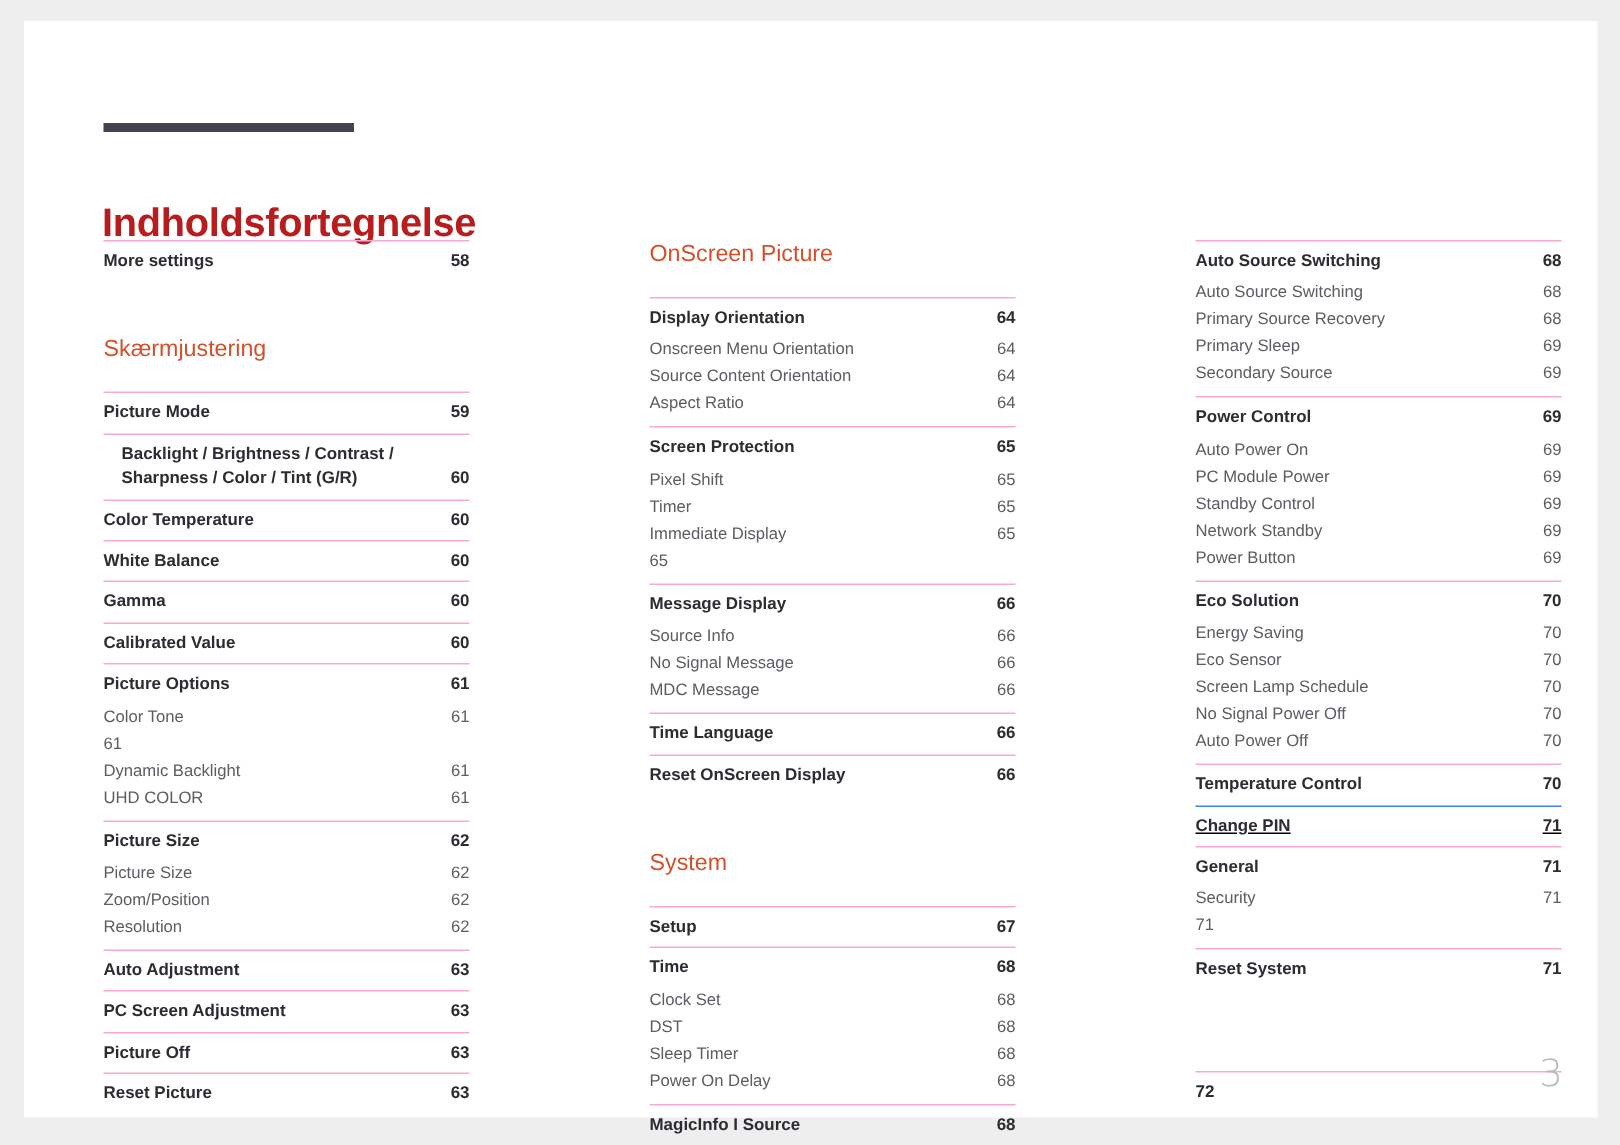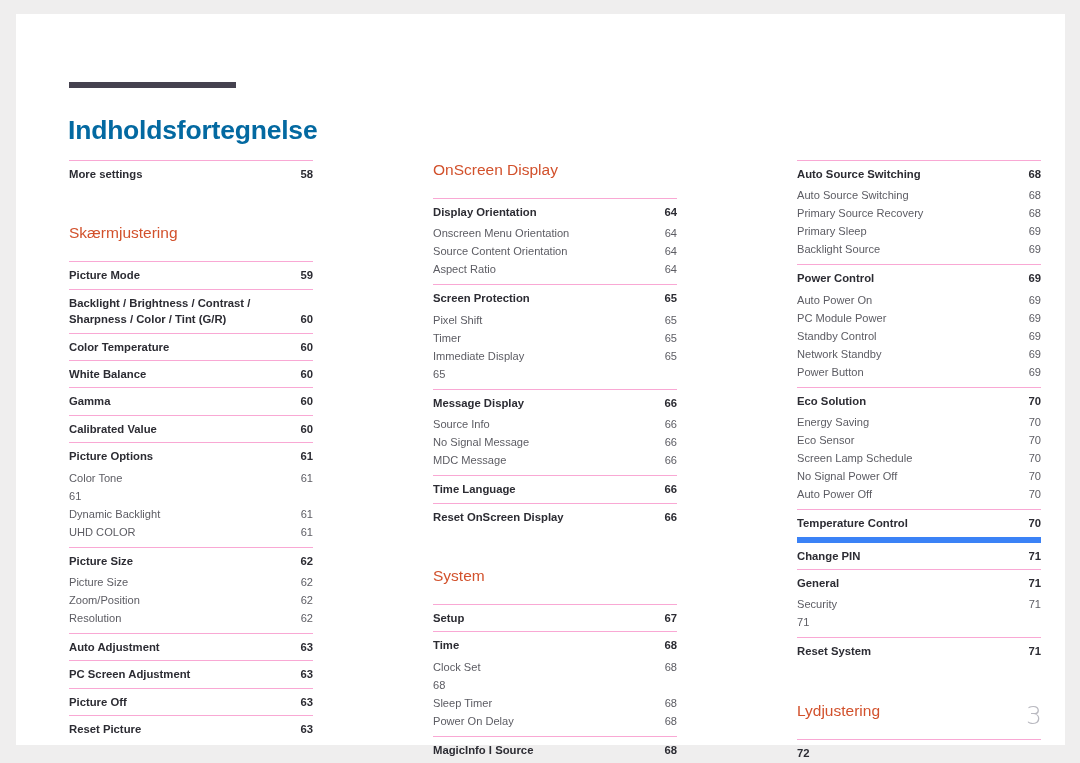--- a/index.html
+++ b/index.html
@@ -28,24 +28,24 @@
     position: absolute;
     left: 53px;
     top: 68px;
     width: 167px;
     height: 6px;
     background: #45424f;
   }
   .doc-title {
     position: absolute;
     left: 52px;
-    top: 83px;
+    top: 101px;
     font-size: 26.5px;
     font-weight: bold;
-    color: #0369a1;
+    color: #b91c1c;
     letter-spacing: -0.2px;
     white-space: nowrap;
   }
 
   
   .columns {
     position: absolute;
     left: 0;
     top: 0;
     width: 1080px;
@@ -67,21 +67,22 @@
     font-weight: normal;
     line-height: 20px;
     white-space: nowrap;
   }
 
   
   .toc-group {
     border-top: 1px solid #f9a8d4;
   }
   .toc-group.rule-light {
-    border-top: 6px solid #3b82f6;
+    border-top: 1px solid #3b82f6;
+    text-decoration: underline;
   }
 
   .toc-row {
     display: flex;
     align-items: baseline;
     justify-content: space-between;
     line-height: 16.4px;
   }
   .toc-row .label {
     flex: 1 1 auto;
@@ -104,20 +105,21 @@
     font-weight: normal;
     color: #5c5c63;
     padding-top: 0px;
     padding-bottom: 1.6px;
   }
   .toc-row.main.wrap .label {
     white-space: normal;
   }
   .toc-row.main.wrap {
     align-items: flex-end;
+    margin-left: 12px;
   }
 
   .group-tail {
     height: 5px;
   }
 
   
   .gap-section {
     height: 36px;
   }
@@ -251,21 +253,21 @@
           </div>
         </div>
         <div class="toc-group">
           <div class="toc-row main">
             <span class="label">Reset Picture</span>
             <span class="pageno">63</span>
           </div>
         </div>
       </div>
     <div class="col col-2">
-        <div class="section-heading">OnScreen Display</div>
+        <div class="section-heading">OnScreen Picture</div>
         <div class="heading-gap"></div>
         <div class="toc-group">
           <div class="toc-row main">
             <span class="label">Display Orientation</span>
             <span class="pageno">64</span>
           </div>
           <div class="toc-row sub">
             <span class="label">Onscreen Menu Orientation</span>
             <span class="pageno">64</span>
           </div>
@@ -344,20 +346,21 @@
         <div class="toc-group">
           <div class="toc-row main">
             <span class="label">Time</span>
             <span class="pageno">68</span>
           </div>
           <div class="toc-row sub">
             <span class="label">Clock Set</span>
             <span class="pageno">68</span>
           </div>
           <div class="toc-row sub">
+            <span class="label">DST</span>
             <span class="pageno">68</span>
           </div>
           <div class="toc-row sub">
             <span class="label">Sleep Timer</span>
             <span class="pageno">68</span>
           </div>
           <div class="toc-row sub">
             <span class="label">Power On Delay</span>
             <span class="pageno">68</span>
           </div>
@@ -382,21 +385,21 @@
           </div>
           <div class="toc-row sub">
             <span class="label">Primary Source Recovery</span>
             <span class="pageno">68</span>
           </div>
           <div class="toc-row sub">
             <span class="label">Primary Sleep</span>
             <span class="pageno">69</span>
           </div>
           <div class="toc-row sub">
-            <span class="label">Backlight Source</span>
+            <span class="label">Secondary Source</span>
             <span class="pageno">69</span>
           </div>
           <div class="group-tail"></div>
         </div>
         <div class="toc-group">
           <div class="toc-row main">
             <span class="label">Power Control</span>
             <span class="pageno">69</span>
           </div>
           <div class="toc-row sub">
@@ -474,21 +477,20 @@
           </div>
           <div class="group-tail"></div>
         </div>
         <div class="toc-group">
           <div class="toc-row main">
             <span class="label">Reset System</span>
             <span class="pageno">71</span>
           </div>
         </div>
         <div class="gap-section"></div>
-        <div class="section-heading">Lydjustering</div>
         <div class="heading-gap"></div>
         <div class="toc-group">
           <div class="toc-row main">
             <span class="pageno">72</span>
           </div>
         </div>
       </div>
   </div>
 
   <div class="folio">3</div>

